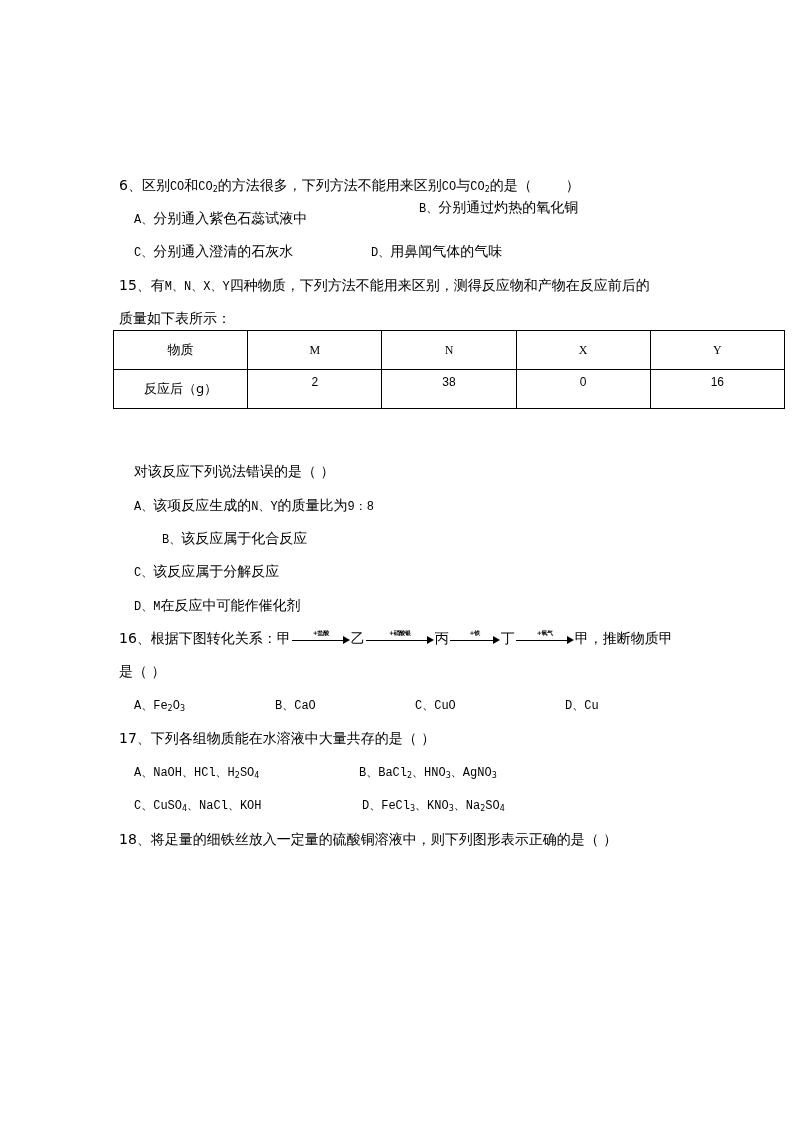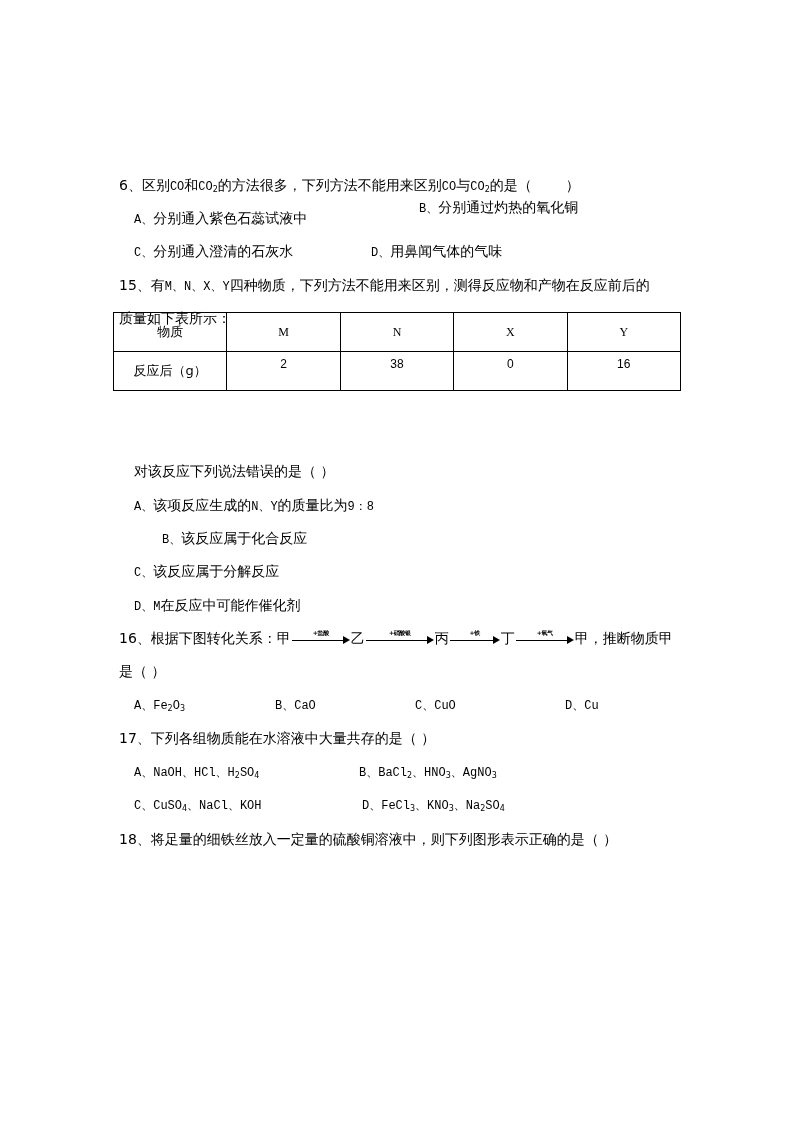--- a/index.html
+++ b/index.html
@@ -11,21 +11,21 @@
   .line {
     position: absolute; left: 119px; font-size: 14px; line-height: 18px;
     white-space: nowrap;
   }
   .latin { font-family: Liberation Mono, monospace; font-size: 12px; }
   .opt { font-size: 13px; }
   sub { font-size: 8px; vertical-align: -2px; line-height: 0; }
   .paren-gap { display: inline-block; }
   
   .tbl {
-    position: absolute; left: 113px; top: 312px; width: 568px;
+    position: absolute; left: 113px; top: 330px; width: 672px;
     border-collapse: collapse; table-layout: fixed;
   }
   .tbl td {
     border: 1.2px solid #000; height: 38px; text-align: center;
     font-size: 13px; padding: 0;
   }
   .tbl td.hdr-latin { font-family: "Liberation Serif", "DejaVu Serif", serif; font-size: 12px; }
   .tbl td.num { font-family: "Liberation Sans", "DejaVu Sans", sans-serif; font-size: 12px; }
   .tbl tr.after td.num { vertical-align: top; padding-top: 5px; height: 33px; }
   

